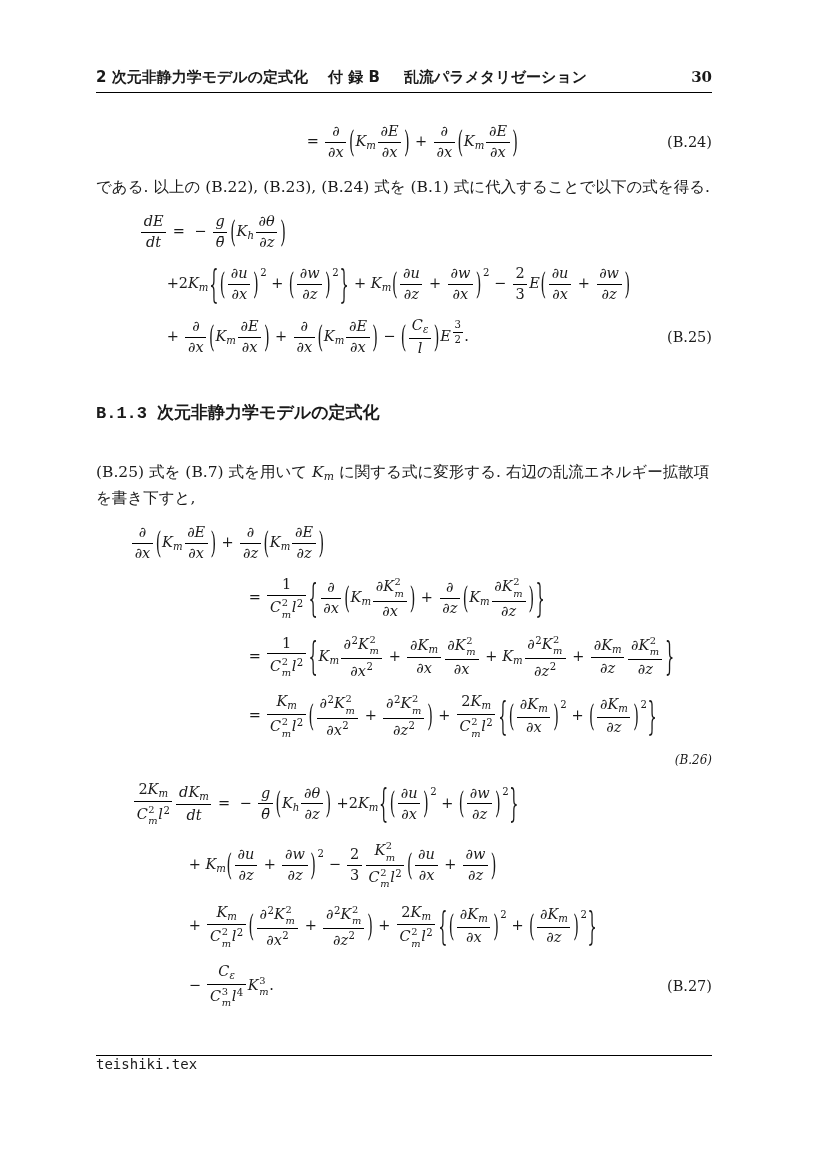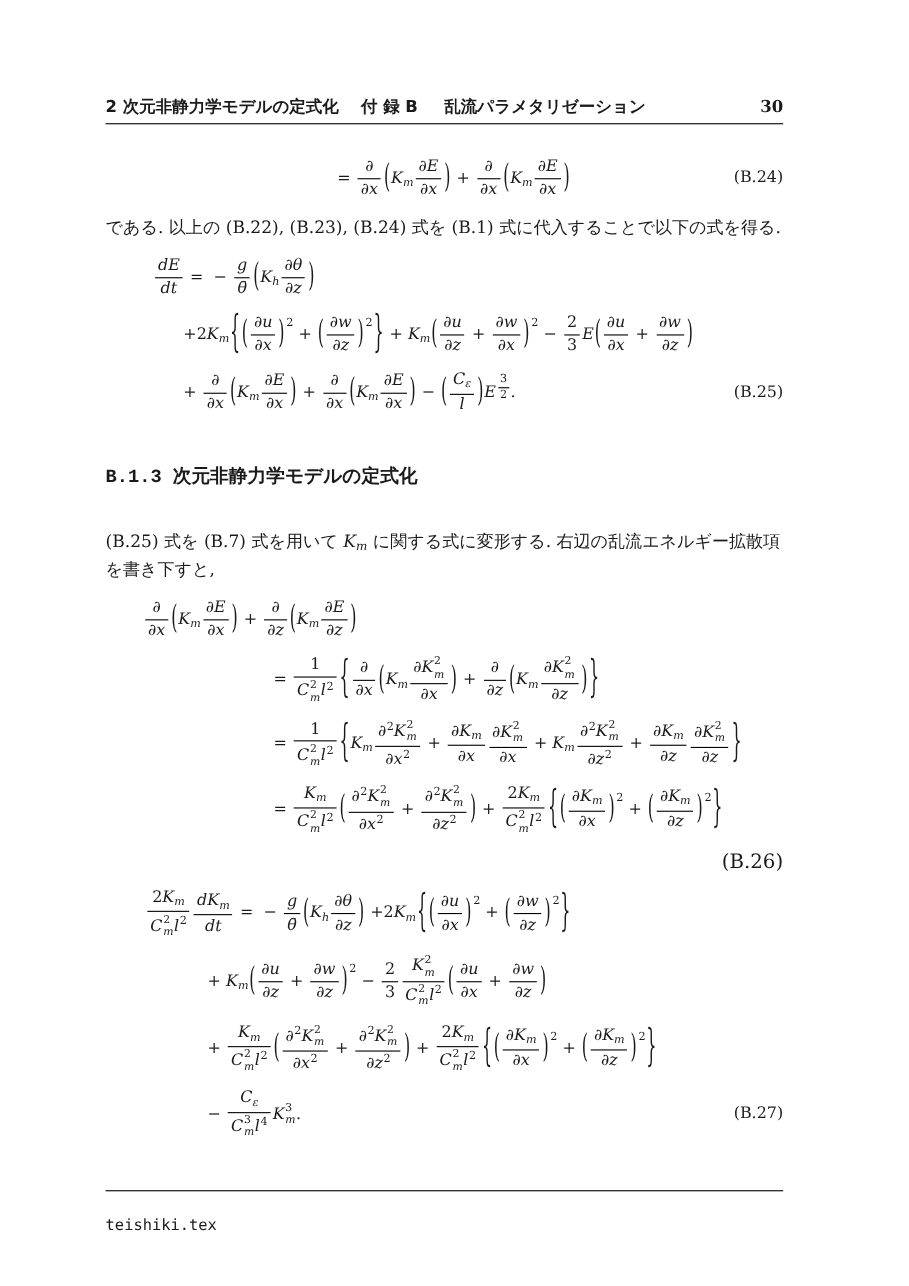--- a/index.html
+++ b/index.html
@@ -1,18 +1,18 @@
 <!DOCTYPE html>
 <html><head>
 <meta charset="utf-8">
 <style>
   html,body{margin:0;padding:0;background:#ffffff;}
   body{width:826px;height:1169px;position:relative;overflow:hidden;color:#1a1a1a;
        font-family:"DejaVu Serif","Liberation Serif",serif;}
-  .page{position:absolute;left:96px;top:88px;width:616px;}
+  .page{position:absolute;left:96px;top:68px;width:616px;}
 
   
   .header{display:flex;align-items:baseline;border-bottom:1.6px solid #000;
           padding-bottom:5px;font-size:15px;font-weight:bold;
           font-family:"DejaVu Sans","Liberation Sans",sans-serif;}
   .header .h-mid{margin-left:20px;}
   .header .h-right{margin-left:24px;}
   .header .pagenum{margin-left:auto;font-family:"DejaVu Serif",serif;}
 
   
@@ -21,42 +21,42 @@
   
   .secheading{font-size:17px;font-weight:bold;margin:44px 0 36px 0;
               font-family:"DejaVu Sans","Liberation Sans",sans-serif;}
   .secheading .secnum{font-family:Liberation Mono, monospace;margin-right:10px;}
 
   
   .eqblock{margin-top:12px;}
   .eqline{position:relative;white-space:nowrap;line-height:1;margin:14px 0;
           font-family:"DejaVu Serif","Liberation Serif",serif;font-size:14.5px;}
   .tag{position:absolute;right:0;top:50%;transform:translateY(-50%);font-style:normal;}
-  .tagrow{text-align:right;font-size:18px;margin:4px 0 0 0;}
+  .tagrow{text-align:right;font-size:12px;margin:4px 0 0 0;font-style:italic;}
 
   
   .v{font-style:italic;}
   .o{margin:0 0.32em;}
   .ol{margin-left:0.32em;}
   .f{display:inline-block;vertical-align:middle;text-align:center;line-height:1.18;margin:0 0.14em;}
   .fn{display:block;padding:0 0.18em 0.1em;}
   .fd{display:block;border-top:1px solid #000;padding:0.1em 0.18em 0;}
   .spn{font-size:0.7em;vertical-align:0.55em;margin-left:0.05em;}
   .sph{font-size:0.7em;vertical-align:1.2em;margin-left:0.08em;}
   .sb{font-size:0.7em;vertical-align:-0.3em;}
   .ssv{display:inline-flex;flex-direction:column;align-items:flex-start;
        font-size:0.68em;line-height:1.15;vertical-align:middle;margin:0 0.06em;}
   .grp{white-space:nowrap;}
   .d{display:inline-block;vertical-align:middle;line-height:1;margin:0 0.05em;}
   .d2{transform:scaleY(2.05);}
   .d3{transform:scaleY(2.75);}
   .inlinemath{font-family:"DejaVu Serif",serif;}
 
   
-  .footer{border-top:1px solid #000;margin-top:46px;padding-top:23px;
+  .footer{border-top:1px solid #000;margin-top:46px;padding-top:0;
           display:flex;align-items:flex-start;font-size:15px;}
   .footer .f-left{font-family:"DejaVu Sans Mono","Liberation Mono",monospace;font-size:14px;}
   .footer .f-right{margin-left:auto;}
 </style>
 </head>
 <body>
 
 <div class="page">
 
   <div class="header">

